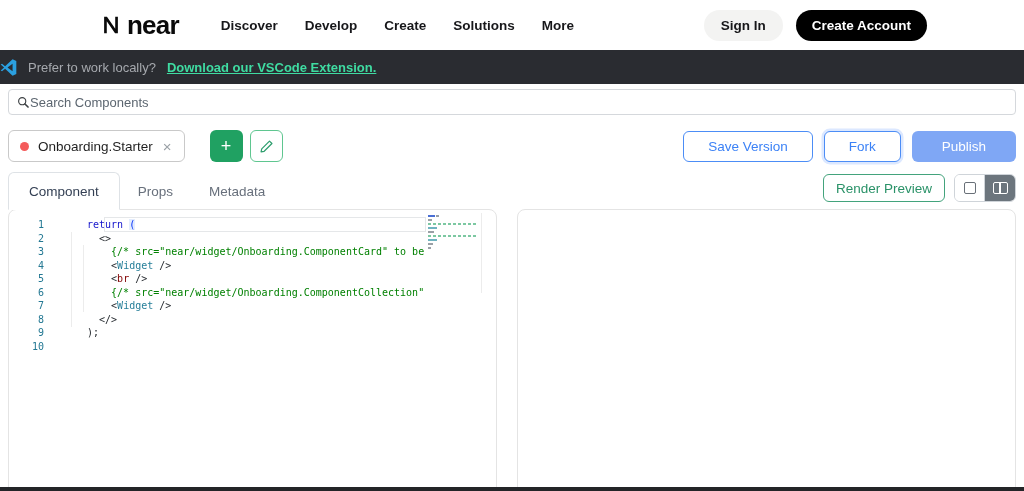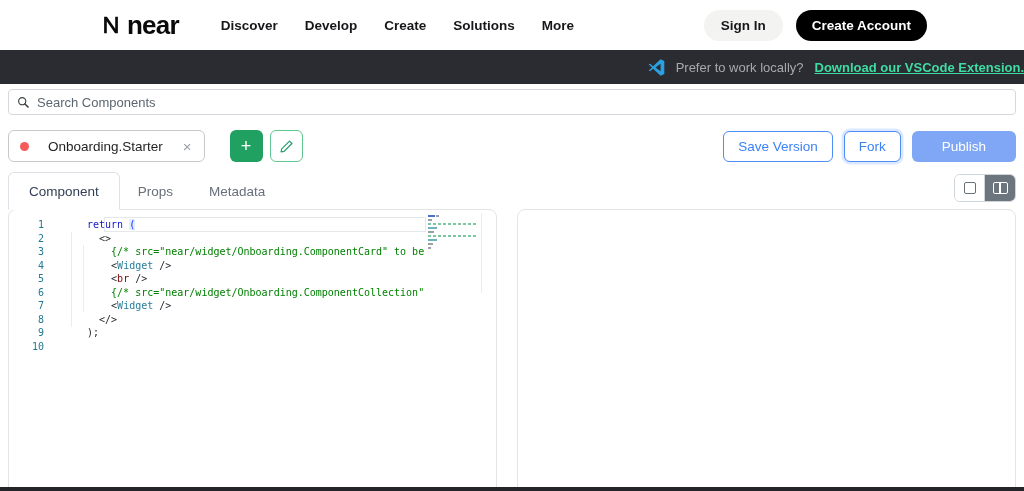--- a/index.html
+++ b/index.html
@@ -17,43 +17,43 @@
   .nav { margin-left:42px; display:flex; gap:27px; }
   .nav span { font-size:13.5px; font-weight:600; color:#17171a; cursor:pointer; white-space:nowrap; }
   .hdr-spacer { flex:1; }
   .btn-signin { background:#f3f3f2; border:none; border-radius:17px; padding:8px 17px;
                 font-size:13.5px; font-weight:600; color:#17171a; cursor:pointer; }
   .btn-create { margin-left:13px; background:#000; border:none; border-radius:17px; padding:8px 16px;
                 font-size:13.5px; font-weight:600; color:#fff; cursor:pointer; }
 
   
   .banner { position:absolute; left:0; top:50px; width:1024px; height:34px; background:#2a2c31;
-            display:flex; align-items:center; justify-content:flex-end; gap:11px;padding-left:21px; }
+            display:flex; align-items:center; justify-content:flex-start; gap:11px; }
   .banner-text { color:#a6a9ae; font-size:13px; }
   .banner-link { color:#3fdca2; font-size:13px; font-weight:700; text-decoration:underline; cursor:pointer; }
 
   
   .comp-search { position:absolute; left:8px; top:89px; width:1008px; height:26px;
                  border:1px solid #d5d8dc; border-radius:4px; background:#fff;
-                 display:flex; align-items:center; gap:7px; padding:0 8px; font-size:13px; color:#5c6670; }
+                 display:flex; align-items:center; gap:0; padding:0 8px; font-size:13px; color:#5c6670; }
 
   
   .chip-row { position:absolute; left:8px; top:130px; width:1008px; height:32px; display:flex; align-items:center; }
   .file-chip { height:32px; border:1px solid #c9c9c9; border-radius:6px; background:#fff;
-               display:flex; align-items:center; padding:4px 11px; gap:19px; cursor:pointer; }
+               display:flex; align-items:center; padding:4px 11px; gap:9px; cursor:pointer; }
   .dot { width:9px; height:9px; border-radius:50%; background:#f45b5b; }
   .file-chip .lbl { font-size:13.5px; color:#1f1f1f; }
   .chip-close { color:#9aa0a6; font-size:15px; line-height:1; cursor:pointer; padding:0 1px; }
   .btn-plus { margin-left:25px; width:33px; height:32px; background:#20a162; color:#fff; border:none;
               border-radius:6px; font-size:18px; line-height:1; cursor:pointer; }
   .btn-pencil { margin-left:7px; width:33px; height:32px; background:#fff; border:1px solid #5fc690;
                 border-radius:6px; cursor:pointer; display:flex; align-items:center; justify-content:center; }
   .right-actions { margin-left:auto; display:flex; align-items:center; gap:11px; }
   .btn-outline-blue { height:31px; background:#fff; border:1px solid #4c8df6; border-radius:6px;
-                      color:#3c82f6; font-size:13.5px; padding:0 14px; cursor:pointer; }
+                      color:#3c82f6; font-size:13.5px; padding:0 24px; cursor:pointer; }
   .btn-fork { box-shadow:0 0 0 2.5px #dce8ff; }
   .btn-publish { height:31px; background:#7fa7f5; border:none; border-radius:6px; color:#fff;
                  font-size:13.5px; padding:0 30px; cursor:pointer; }
 
   
   .tabs-row { position:absolute; left:8px; top:172px; width:1008px; height:38px; display:flex; align-items:center; }
   .tab-active { height:38px; display:flex; align-items:center; padding:16px 20px; background:#fff;
                 border:1px solid #dee2e6; border-bottom:1px solid #fff; border-radius:6px 6px 0 0;
                 font-size:13.5px; color:#344054; z-index:3; position:relative; cursor:pointer; }
   .tab-plain { height:38px; display:flex; align-items:center; padding:0 18px; font-size:13.5px;
@@ -173,20 +173,21 @@
       <button class="btn-outline-blue btn-fork">Fork</button>
       <button class="btn-publish">Publish</button>
     </div>
   </div>
 
   <div class="tabs-row">
     <div class="tab-active">Component</div>
     <div class="tab-plain">Props</div>
     <div class="tab-plain">Metadata</div>
     <div class="preview-ctrls">
+      <button class="btn-render">Render Preview</button>
       <div class="seg">
         <div class="seg-left">
           <span class="icon-single"></span>
         </div>
         <div class="seg-right">
           <span class="icon-split">
               <i></i>
             </span>
         </div>
       </div>

